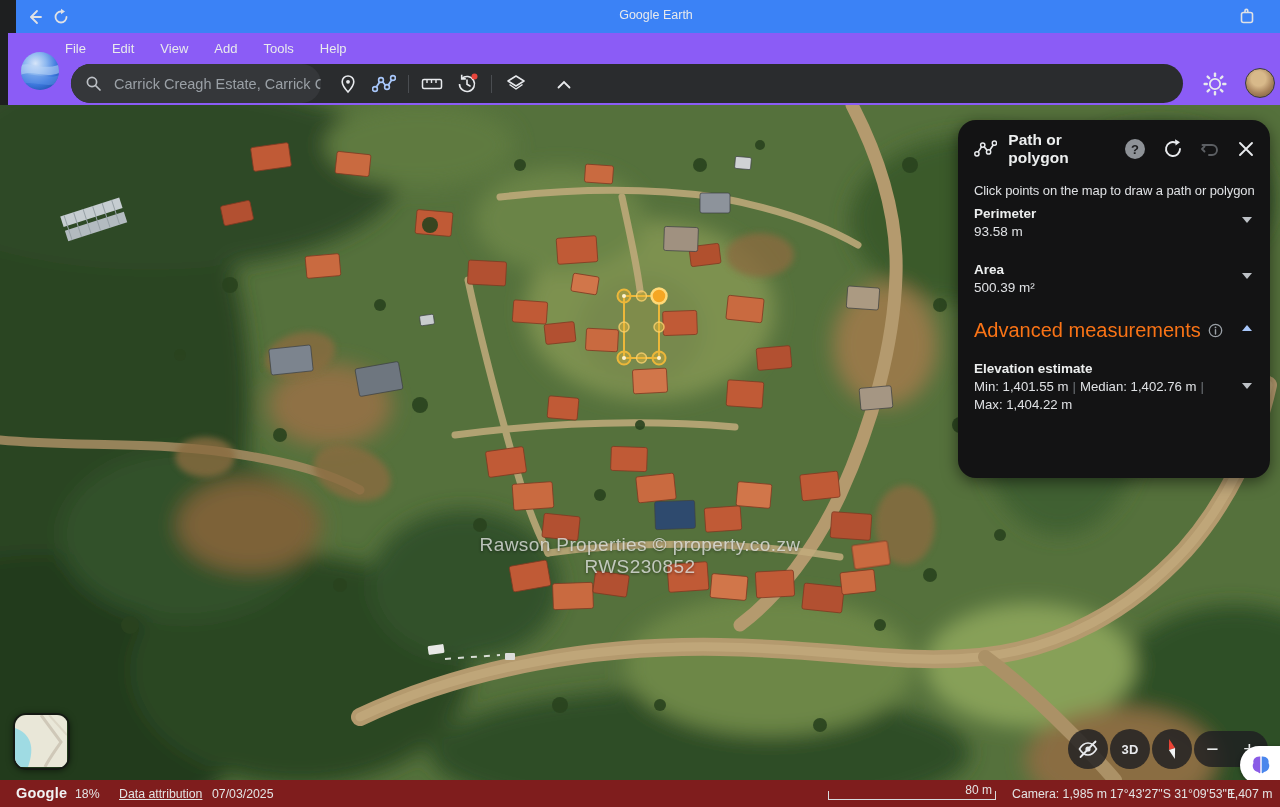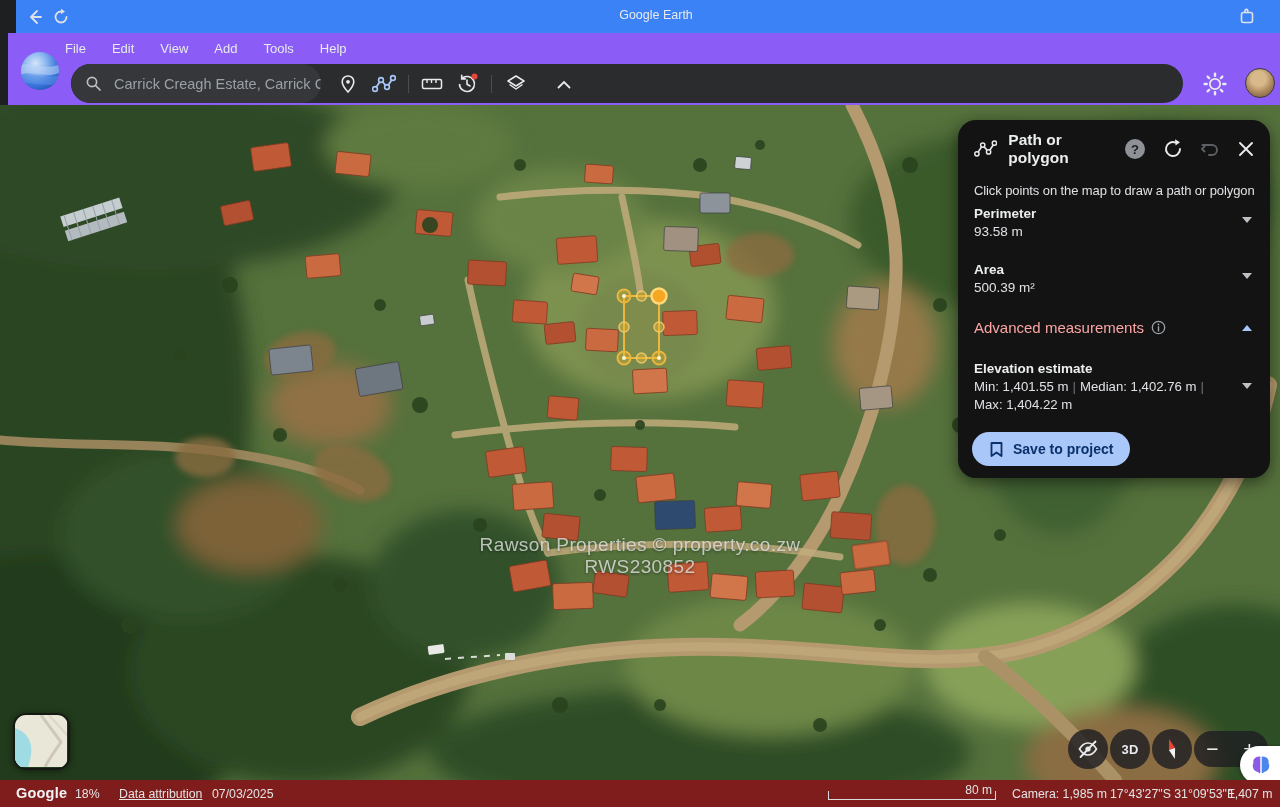--- a/index.html
+++ b/index.html
@@ -50,21 +50,21 @@
            box-shadow:0 4px 16px rgba(0,0,0,.5); color:#e3e3e3; }
   .panel-header { position:absolute; top:16px; left:16px; right:14px; height:26px; display:flex; align-items:center; }
   .panel-title { font-size:15.5px; font-weight:bold; color:#eceeee; margin-left:11px; }
   .ph-icons { margin-left:auto; display:flex; align-items:center; gap:15px; }
   .panel-hint { position:absolute; top:63px; left:16px; right:10px; font-size:13px; color:#dfe1e4; letter-spacing:-.1px; }
   .m-label { position:absolute; left:16px; font-size:13.5px; font-weight:bold; color:#eceeee; }
   .m-value { position:absolute; left:16px; font-size:13.5px; color:#dfe1e4; }
   .chev-down { position:absolute; right:18px; width:0; height:0; border-left:5px solid transparent; border-right:5px solid transparent; border-top:6px solid #bdc1c6; }
   .chev-up { position:absolute; right:18px; width:0; height:0; border-left:5px solid transparent; border-right:5px solid transparent; border-bottom:6px solid #a8c7fa; }
   .advanced-row { position:absolute; top:199px; left:16px; display:flex; align-items:center; gap:7px; }
-  .advanced-label { font-size:15px; color:#fca5a5; }
+  .advanced-label { font-size:20px; color:#f97316; }
   .elev-line { position:absolute; left:16px; font-size:13.2px; color:#dfe1e4; white-space:nowrap;text-align:right; }
   .elev-sep { color:#6f7377; padding:0 4px; }
   .save-btn { position:absolute; left:14px; top:312px; height:34px; border-radius:17px; background:#a9c7f8; border:none;
               display:flex; align-items:center; gap:9px; padding:0 17px; cursor:pointer; }
   .save-btn span { font-size:14px; font-weight:bold; color:#0a316b; }
 
   
   .statusbar { position:absolute; top:780px; left:0; width:1280px; height:27px; background:#7f1d1d; color:#e3e3e3; }
   .sb { position:absolute; top:7px; font-size:12.3px; white-space:nowrap; }
   .sb-google { left:16px; top:5px; font-size:14.5px; font-weight:bold; letter-spacing:.2px; color:#f1f3f4; }
@@ -467,26 +467,20 @@
 
     <div class="m-label" style="top:241px">Elevation estimate</div>
     <div class="elev-line" style="top:259px">
       <span>Min: 1,401.55 m</span><span class="elev-sep">|</span><span>Median: 1,402.76 m</span><span class="elev-sep">|</span>
     </div>
     <div class="elev-line" style="top:277px">
       <span>Max: 1,404.22 m</span>
     </div>
     <div class="chev-down" style="top:263px"></div>
 
-    <button class="save-btn">
-      <svg width="15" height="17" viewBox="0 0 15 17">
-        <path d="M2.5 2 H12.5 V15 L7.5 11.5 L2.5 15 Z" fill="none" stroke="#0a316b" stroke-width="1.8" stroke-linejoin="round"></path>
-      </svg>
-      <span>Save to project</span>
-    </button>
   </div>
 
   <div class="statusbar">
     <div class="sb sb-google">Google</div>
     <div class="sb sb-zoom">18%</div>
     <div class="sb sb-attr">Data attribution</div>
     <div class="sb sb-date">07/03/2025</div>
     <div class="scalebar">
       <div class="scalelabel">80 m</div>
     </div>

